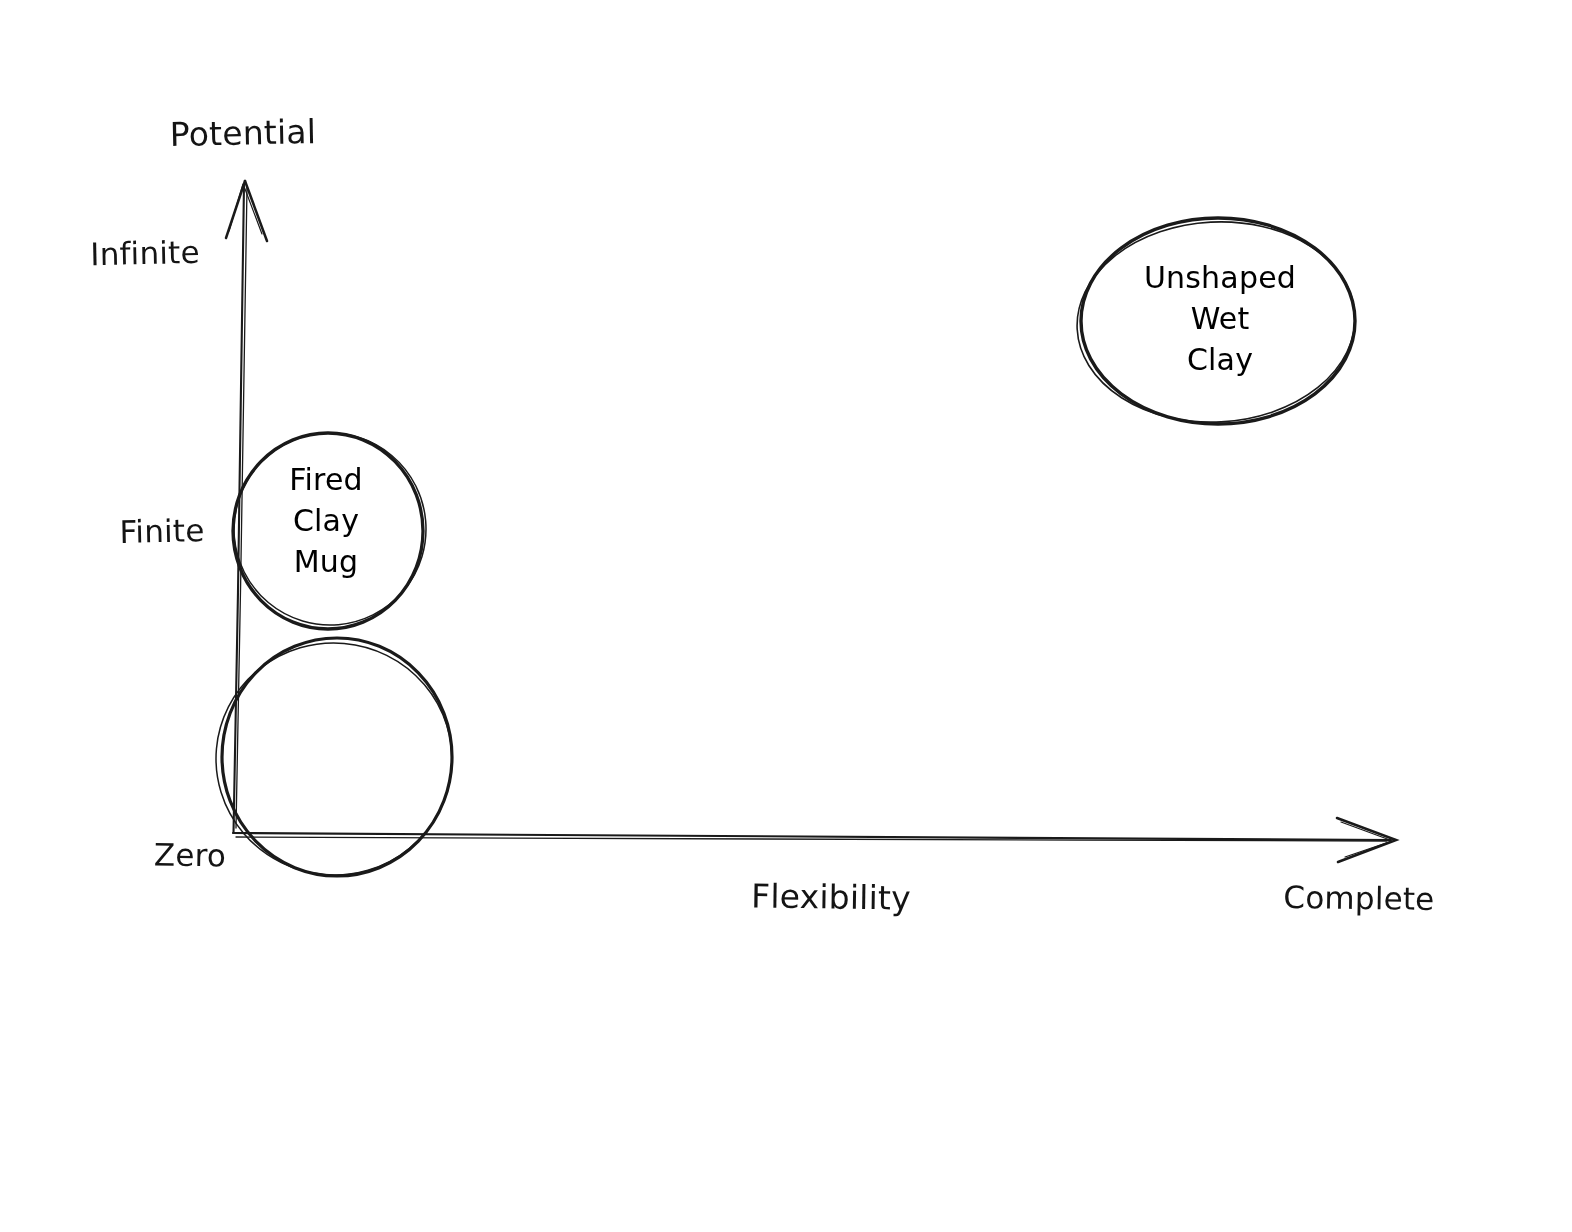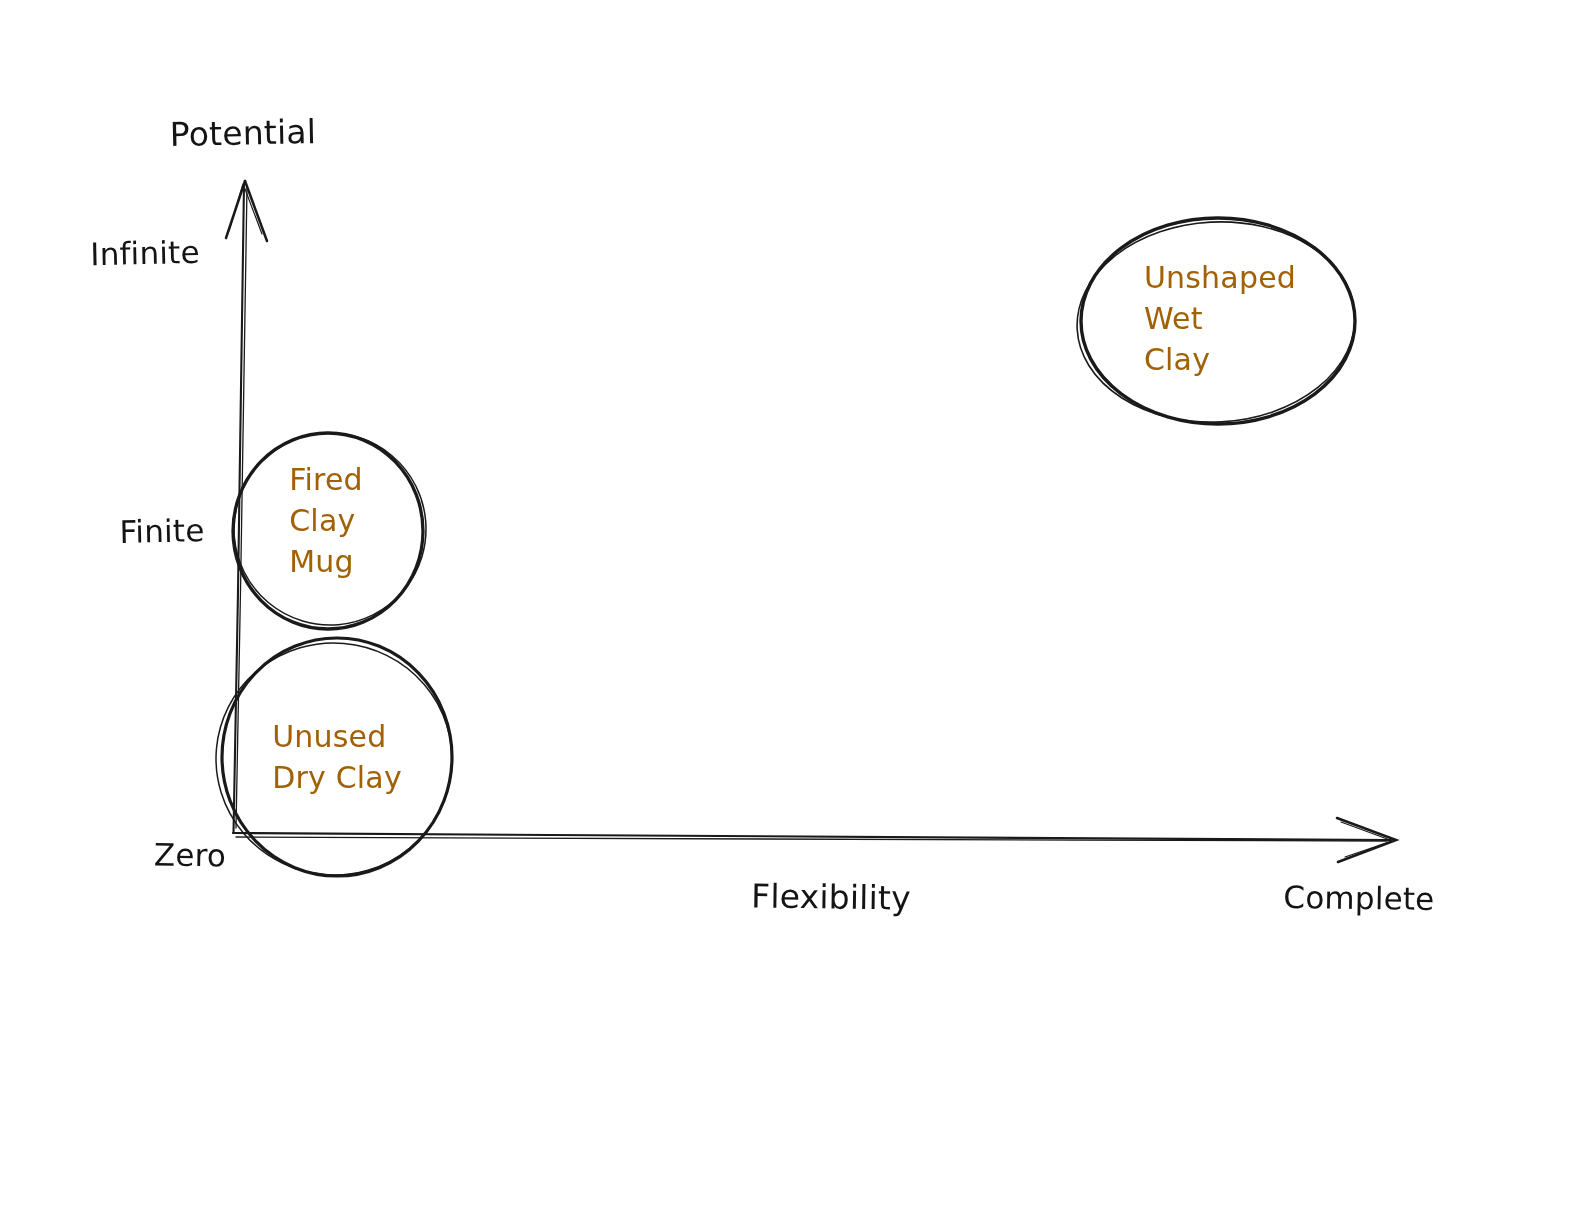--- a/index.html
+++ b/index.html
@@ -28,24 +28,24 @@
     transform: translate(-50%, -50%);
     letter-spacing: 0.2px;
   }
   .axis-title { font-size: 33px; }
   .tick-label { font-size: 31px; }
   .tilt-l { transform: translate(-50%, -50%) rotate(-1.2deg); }
   .tilt-r { transform: translate(-50%, -50%) rotate(0.8deg); }
   .node-label {
     position: absolute;
     transform: translate(-50%, -50%);
-    text-align: left;
+    text-align: center;
     font-size: 30px;
     line-height: 41px;
-    color: #a16207;
+    color: #000000;
     letter-spacing: 0.2px;
   }
 </style>
 </head>
 <body>
 
 <div class="canvas">
 
   <svg class="drawing" width="1572" height="1232" viewBox="0 0 1572 1232">
     <g stroke="#1a1a1a" fill="none" stroke-linecap="round">
@@ -108,18 +108,14 @@
     <div>Wet</div>
     <div>Clay</div>
   </div>
 
   <div class="node-label" style="left:326px; top:520px;">
     <div>Fired</div>
     <div>Clay</div>
     <div>Mug</div>
   </div>
 
-  <div class="node-label" style="left:337px; top:757px;">
-    <div>Unused</div>
-    <div>Dry Clay</div>
-  </div>
 
 </div>
 
 </body></html>

